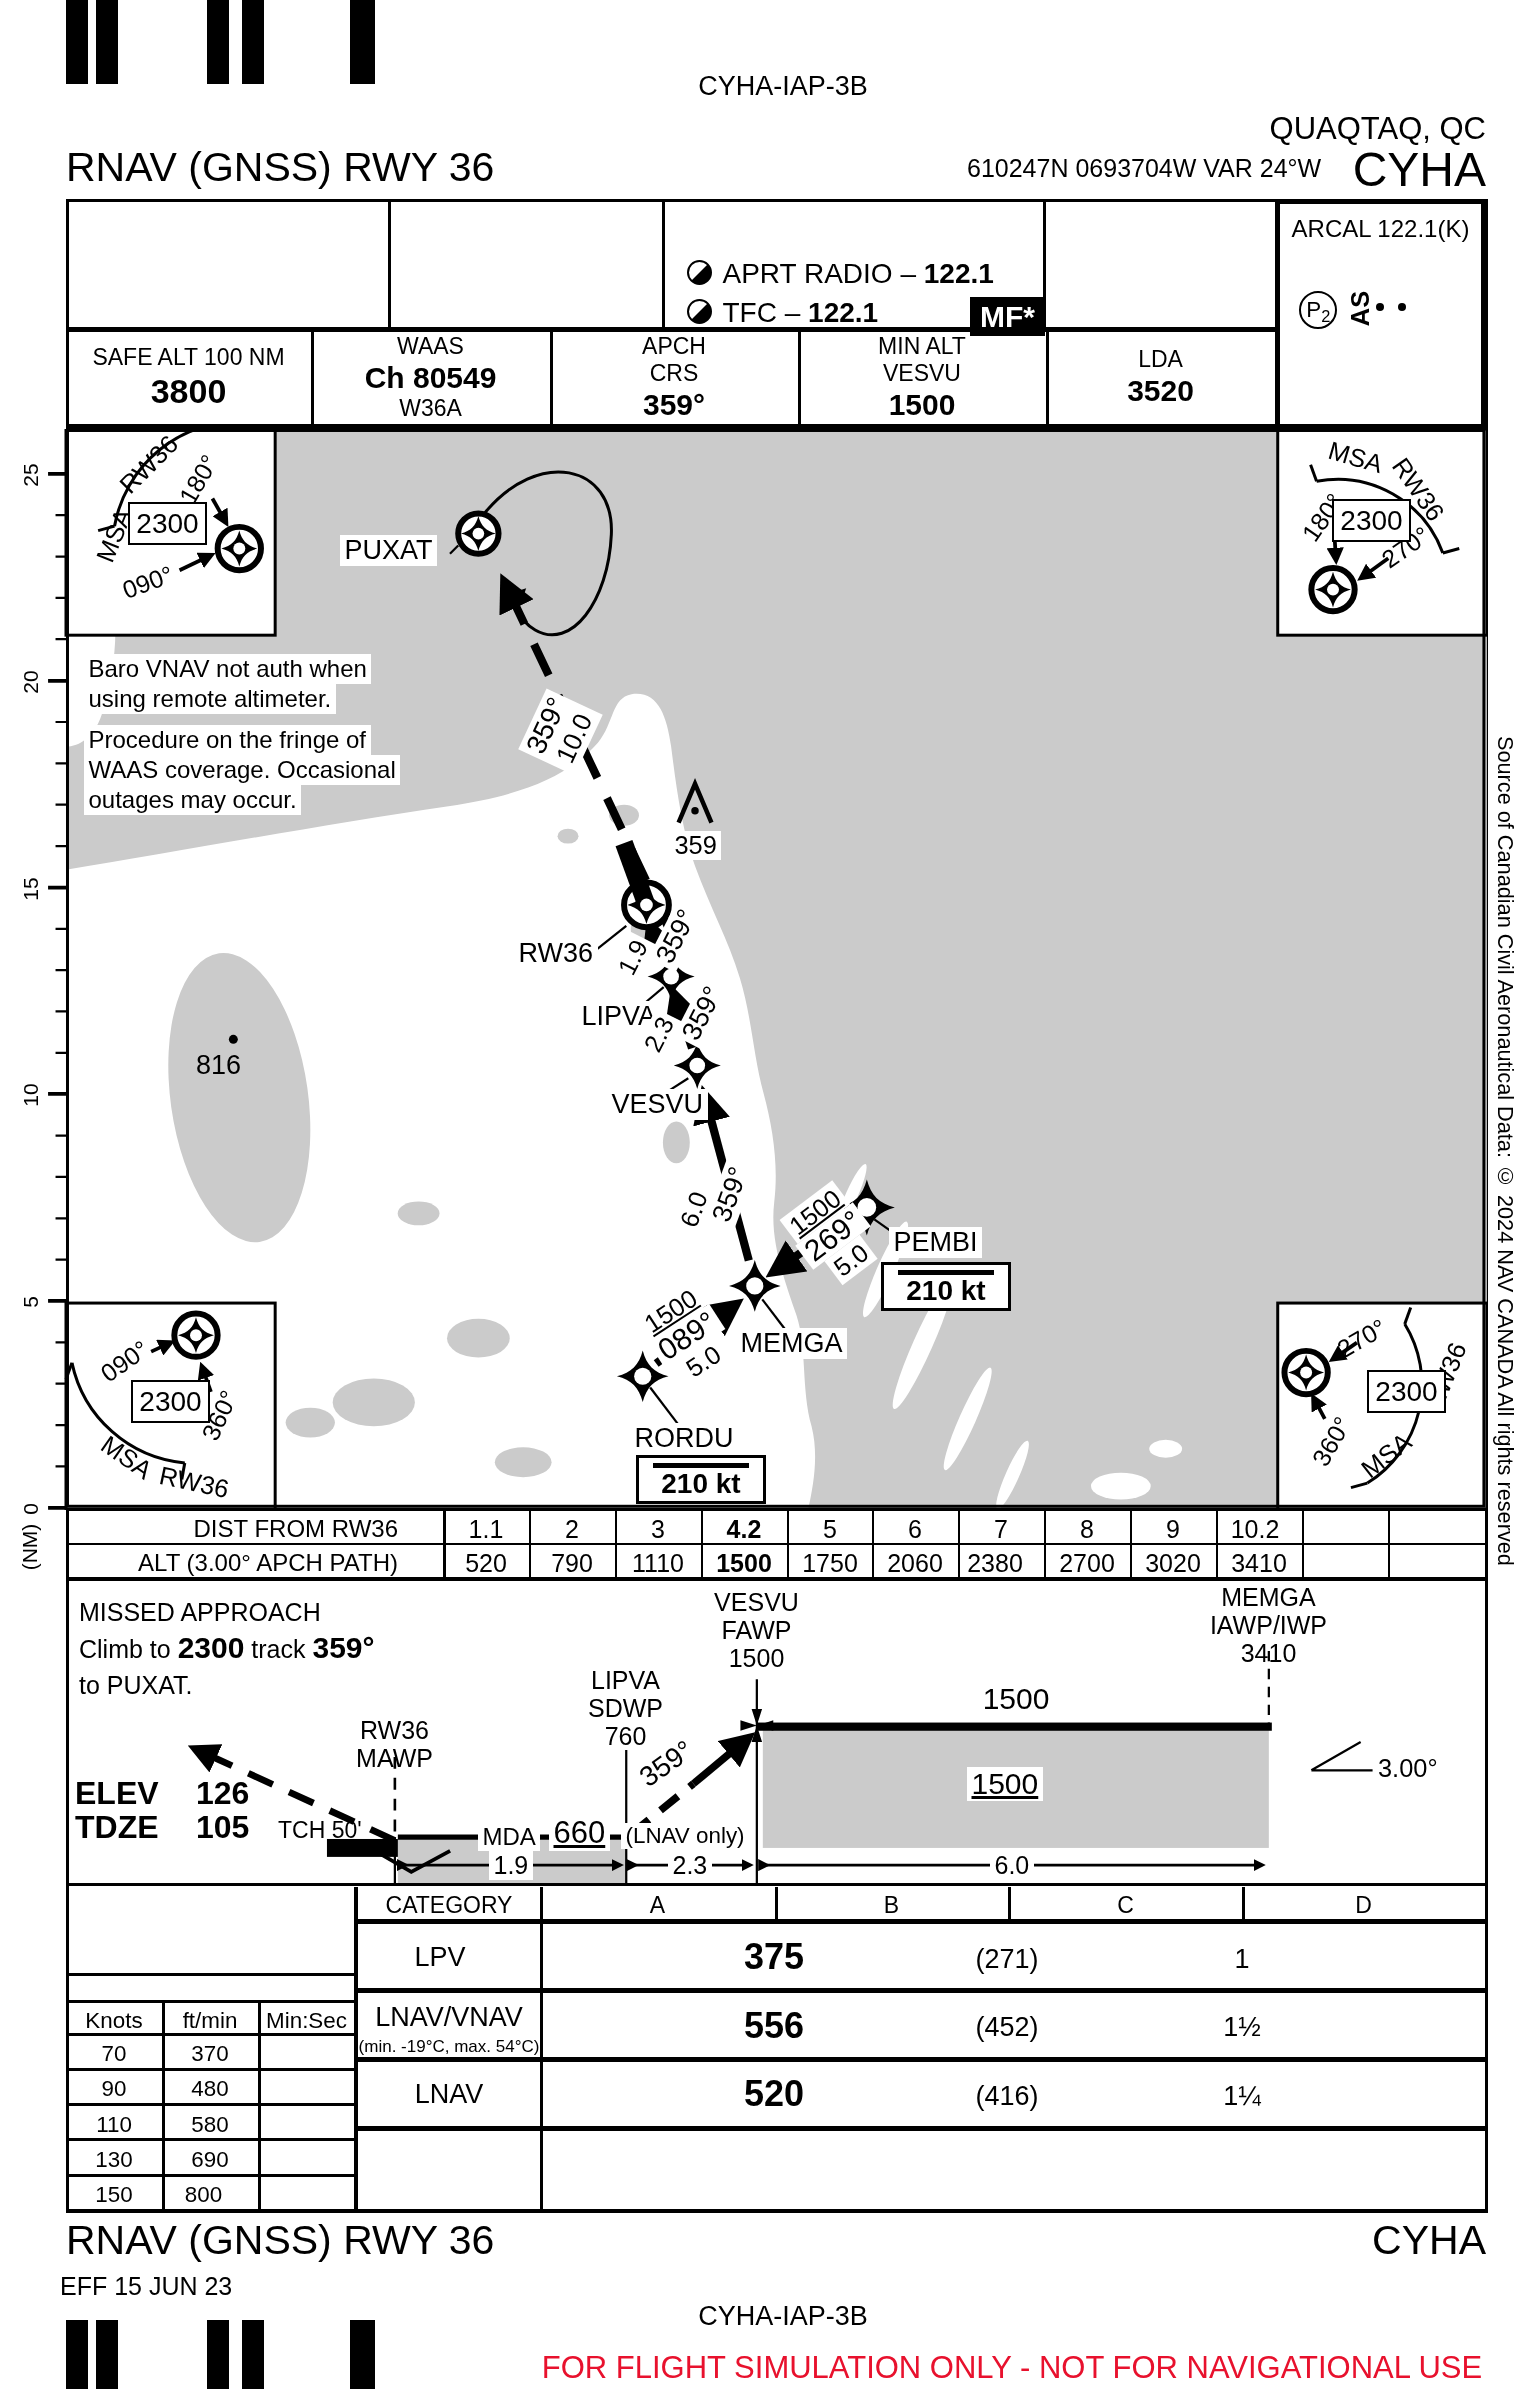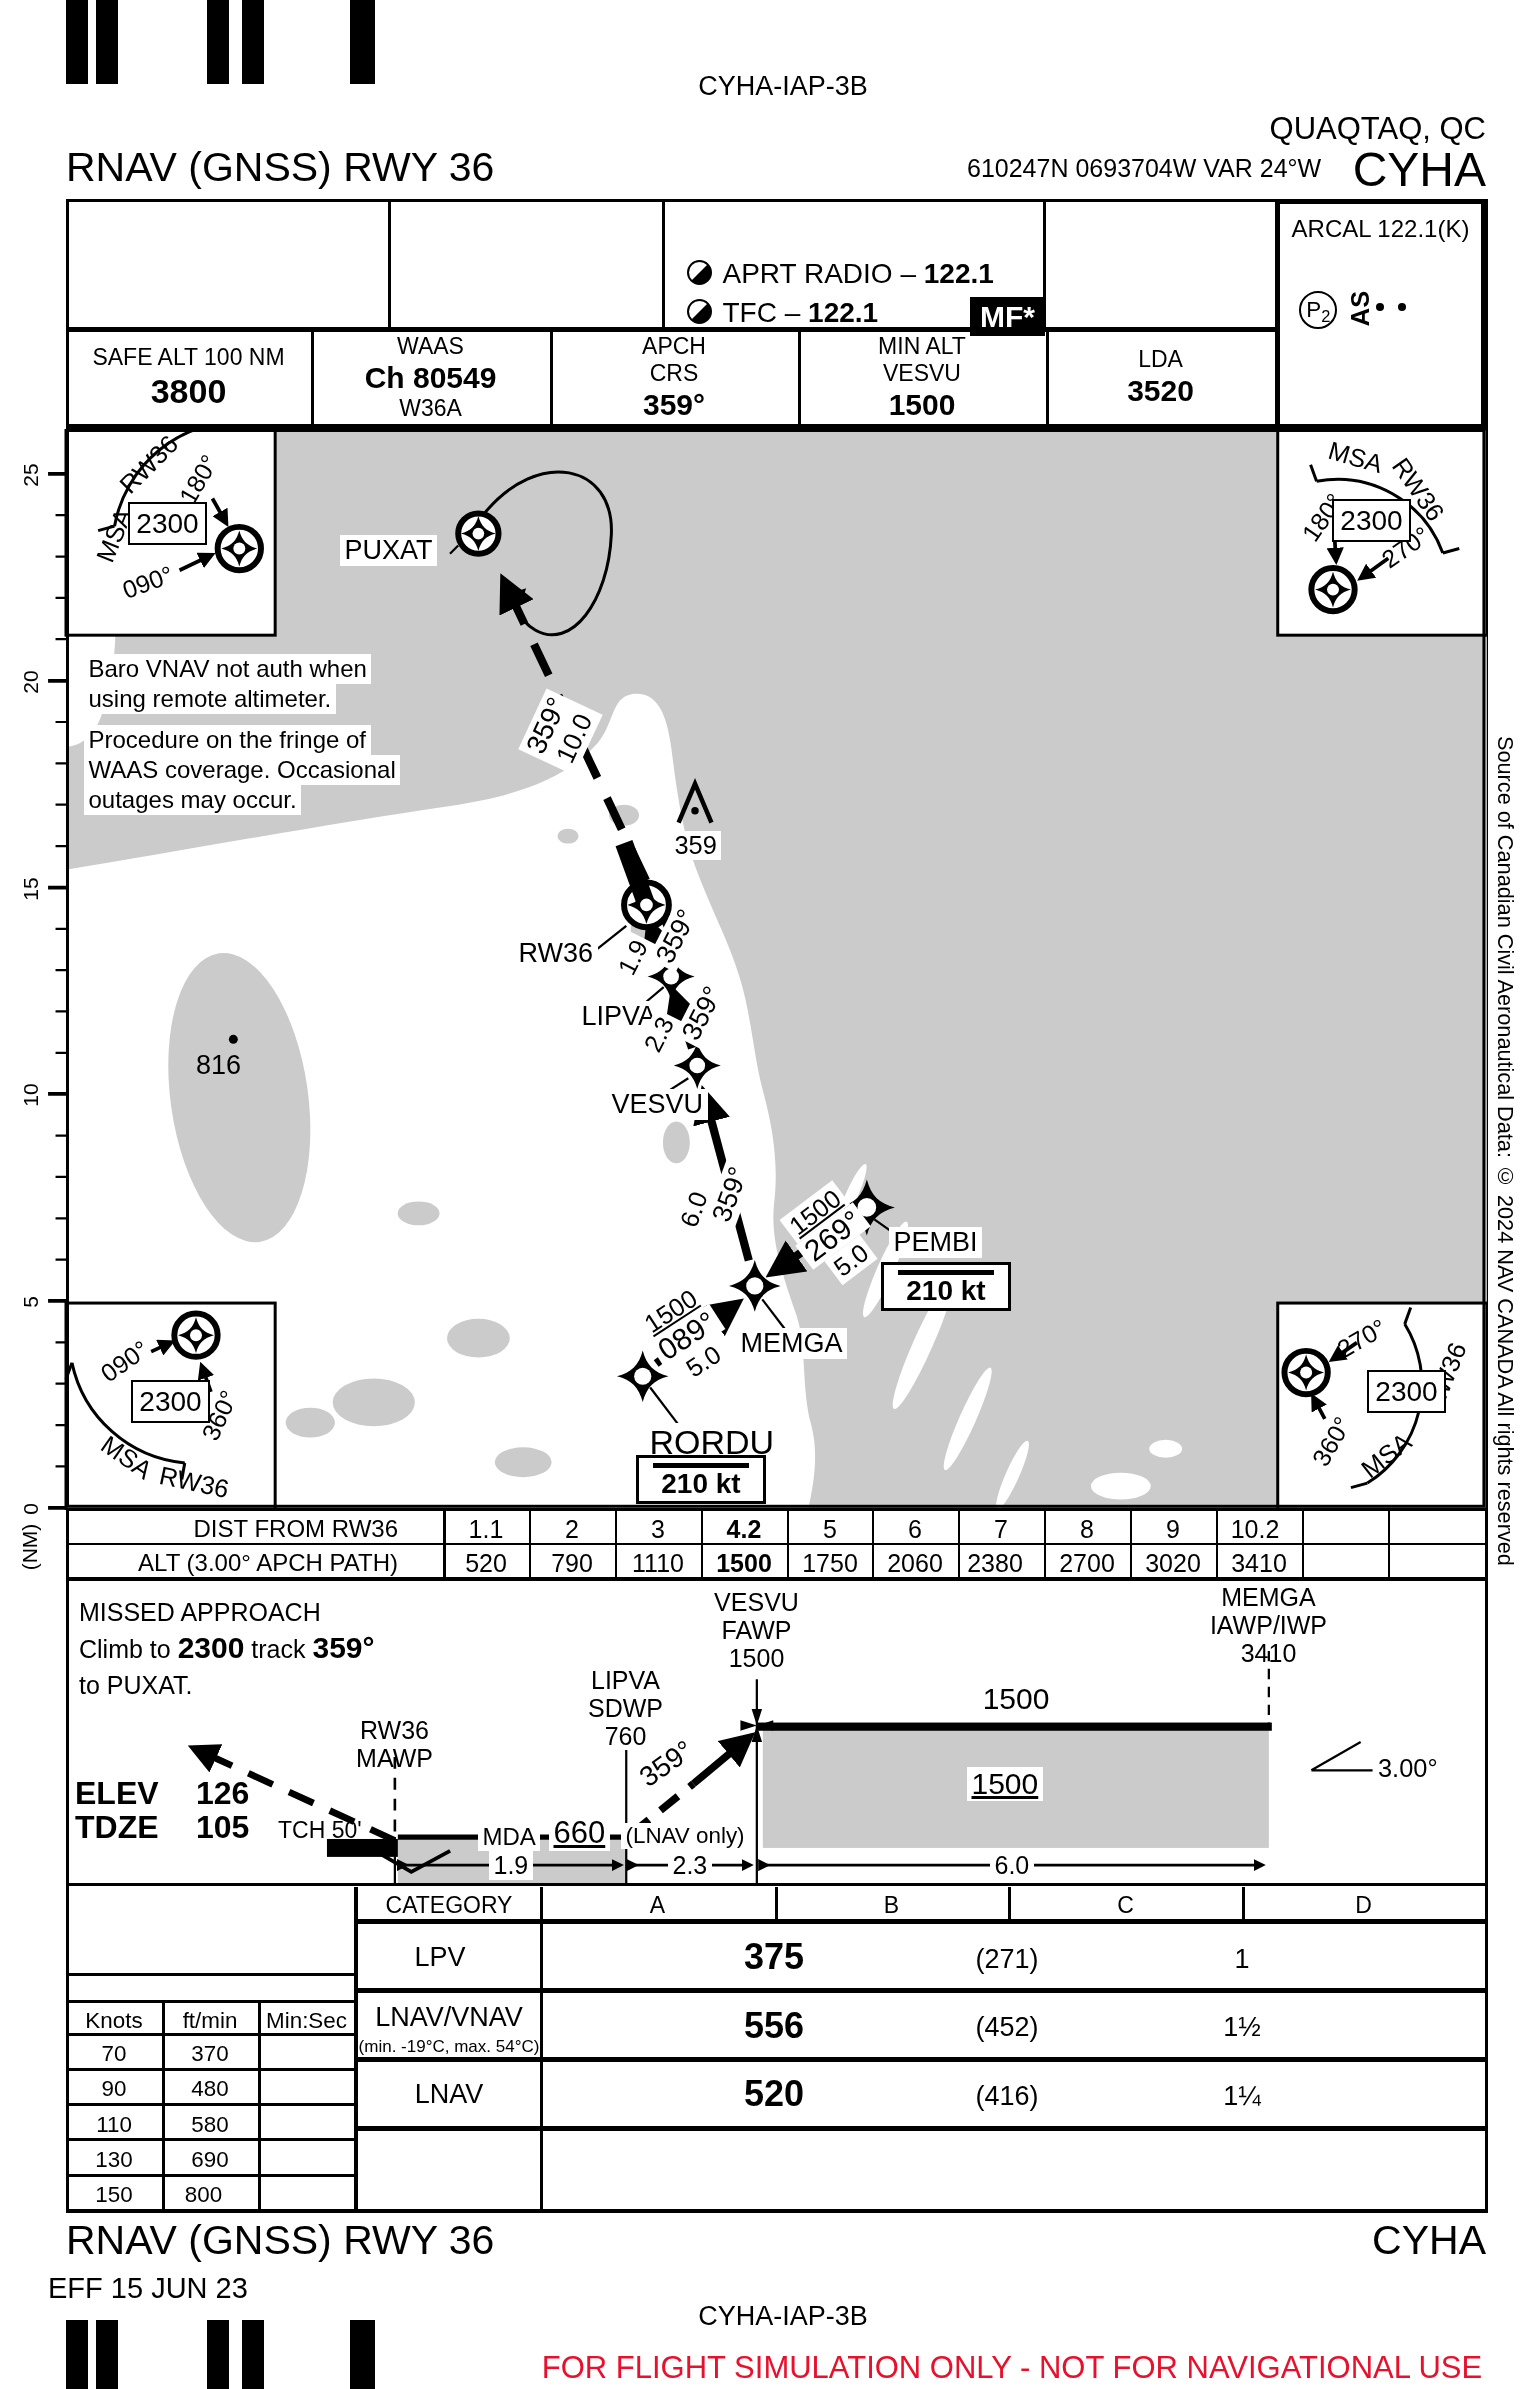--- a/index.html
+++ b/index.html
@@ -235,21 +235,21 @@
 
     <rect x="90" y="577" width="1896" height="1440" fill="none" stroke="#000" stroke-width="4"></rect>
   </svg>
 
   <div class="a wbg" style="left:340px;top:535px;font-size:27px">PUXAT</div>
   <div class="a wbg" style="left:514px;top:938px;font-size:27px">RW36</div>
   <div class="a wbg" style="left:577px;top:1001px;font-size:27px">LIPVA</div>
   <div class="a wbg" style="left:607px;top:1089px;font-size:27px">VESVU</div>
   <div class="a wbg" style="left:736px;top:1328px;font-size:27px">MEMGA</div>
   <div class="a wbg" style="left:889px;top:1227px;font-size:27px">PEMBI</div>
-  <div class="a wbg" style="left:645px;top:1423px;font-size:34px">RORDU</div>
+  <div class="a wbg" style="left:630px;top:1423px;font-size:27px">RORDU</div>
   <div class="sbox" style="left:881px;top:1262px;width:124px;height:43px">
       <div class="bar2"></div>
       <span class="b" style="font-size:28px">210 kt</span>
     </div>
   <div class="sbox" style="left:636px;top:1455px;width:124px;height:43px">
       <div class="bar2"></div>
       <span class="b" style="font-size:28px">210 kt</span>
     </div>
   <div class="a wbg c" style="left:670px;top:831px;font-size:25.4px">359</div>
   <div class="a" style="left:196px;top:1050px;font-size:27px">816</div>
@@ -478,21 +478,21 @@
   <div class="a c" style="left:66px;top:2112px;width:96px;font-size:22.4px">110</div>
   <div class="a c" style="left:162px;top:2112px;width:96px;font-size:22.4px">580</div>
   <div class="a c" style="left:66px;top:2147px;width:96px;font-size:22.4px">130</div>
   <div class="a c" style="left:162px;top:2147px;width:96px;font-size:22.4px">690</div>
   <div class="a c" style="left:66px;top:2182px;width:96px;font-size:22.4px">150</div>
   <div class="a c" style="left:162px;top:2182px;width:83px;font-size:22.4px">800</div>
   <div class="rule" style="left:66px;top:2209px;width:1422px;height:3.7px"></div>
 
   <div class="a" style="left:66px;top:2217px;font-size:41px">RNAV (GNSS) RWY 36</div>
   <div class="a r" style="left:1195px;top:2217px;width:291px;font-size:41px">CYHA</div>
-  <div class="a" style="left:48px;top:2272px;font-size:29px">EFF 15 JUN 23</div>
+  <div class="a" style="left:60px;top:2272px;font-size:25px">EFF 15 JUN 23</div>
   <div class="a c" style="left:671px;top:2301px;width:224px;font-size:27px">CYHA-IAP-3B</div>
   <div class="a c warn" style="left:523px;top:2350px;width:978px;font-size:31px">FOR FLIGHT SIMULATION ONLY - NOT FOR NAVIGATIONAL USE</div>
 
   <div class="bar" style="left:66px;top:2320px;width:22.4px;height:69px"></div>
   <div class="bar" style="left:96px;top:2320px;width:22.4px;height:69px"></div>
   <div class="bar" style="left:207px;top:2320px;width:21.7px;height:69px"></div>
   <div class="bar" style="left:242px;top:2320px;width:21.7px;height:69px"></div>
   <div class="bar" style="left:350px;top:2320px;width:25.4px;height:69px"></div>
 
 </div>

